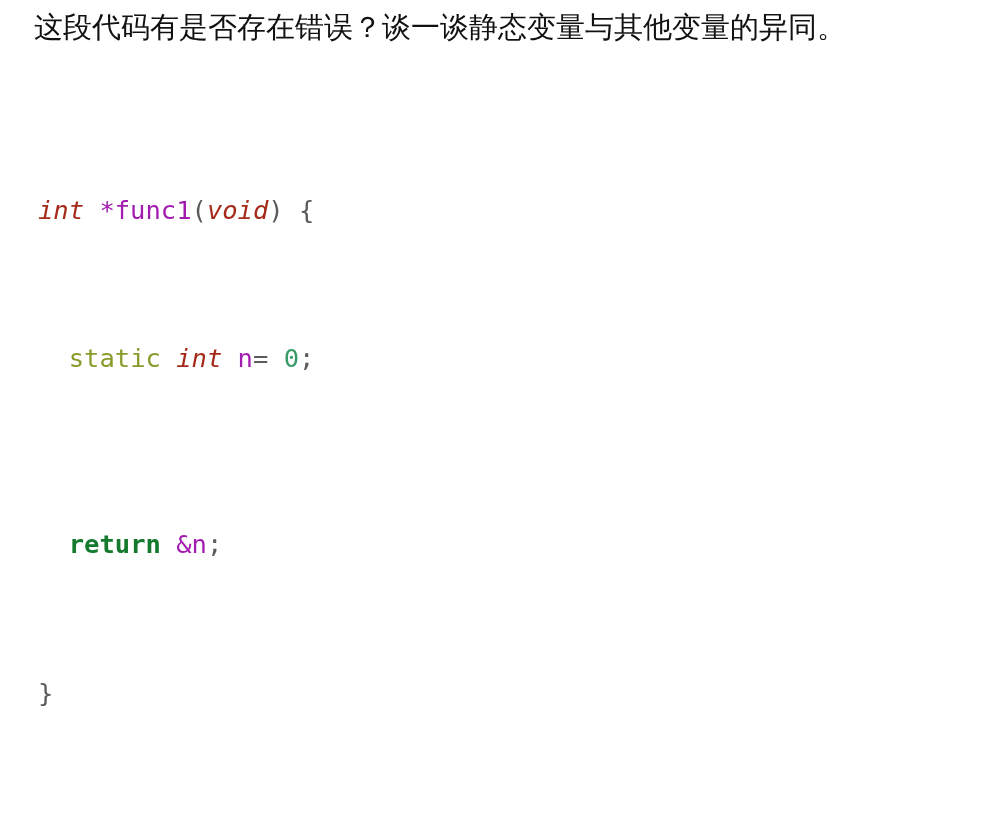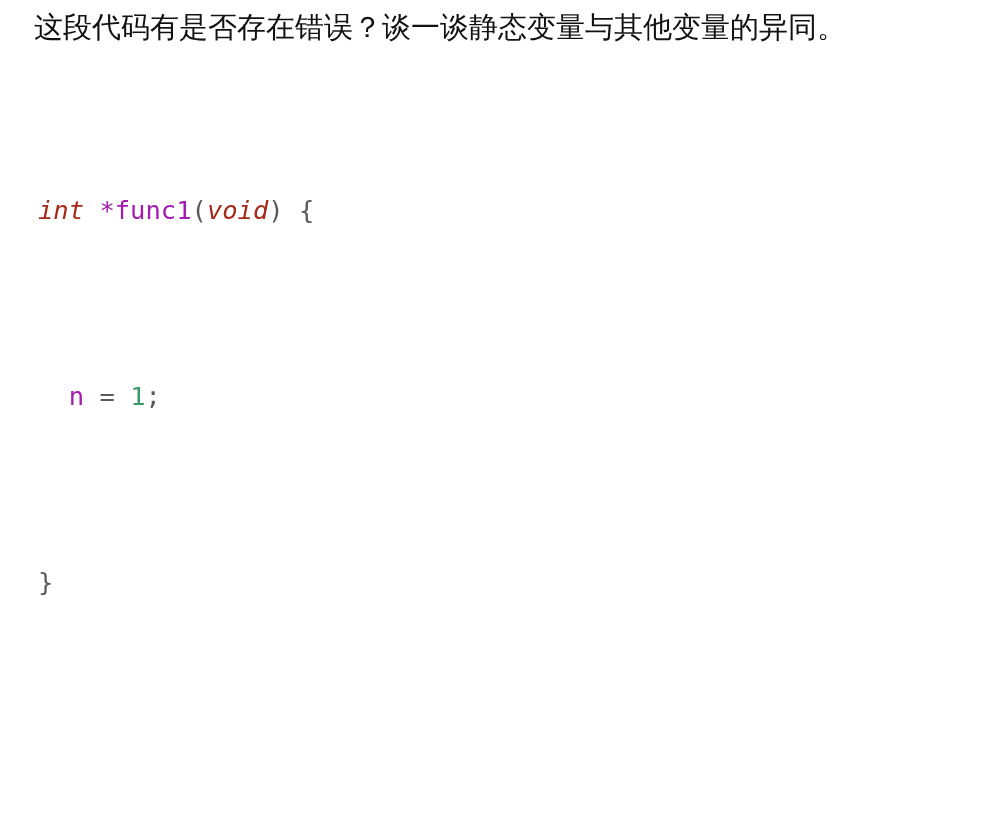--- a/index.html
+++ b/index.html
@@ -59,23 +59,24 @@
 <body>
 
 <div id="page">
 
   <div class="prompt-title">这段代码有是否存在错误？谈一谈静态变量与其他变量的异同。</div>
 
   <div class="code-block">
 
     <div class="code-line"><span class="t-type">int</span><span class="t-id"> *func1</span><span class="t-punc">(</span><span class="t-type">void</span><span class="t-punc">) </span><span class="t-punc">{</span></div>
 
+    <div class="code-line"><span class="t-id">  </span><span class="t-stor">static</span><span class="t-id"> </span><span class="t-type">int</span><span class="t-id"> n</span><span class="t-op">= </span><span class="t-num">0</span><span class="t-punc">;</span></div>
 
-    <div class="code-line"><span class="t-id">  n </span><span class="t-op">= </span><span class="t-num">1</span><span class="t-punc">;</span></div>
 
+    <div class="code-line"><span class="t-id">  </span><span class="t-kw">return</span><span class="t-id"> &amp;n</span><span class="t-punc">;</span></div>
 
     <div class="code-line"><span class="t-punc">}</span></div>
 
     
 
     
 
     
 
     

